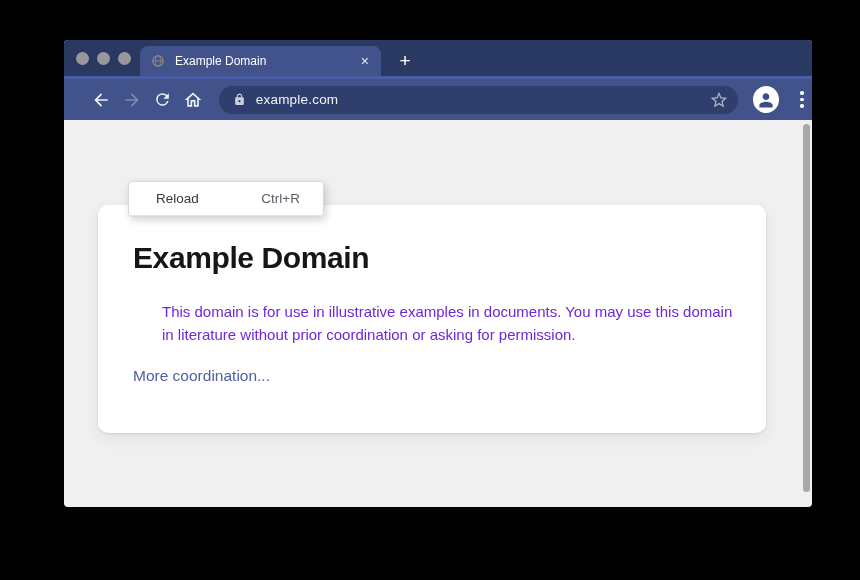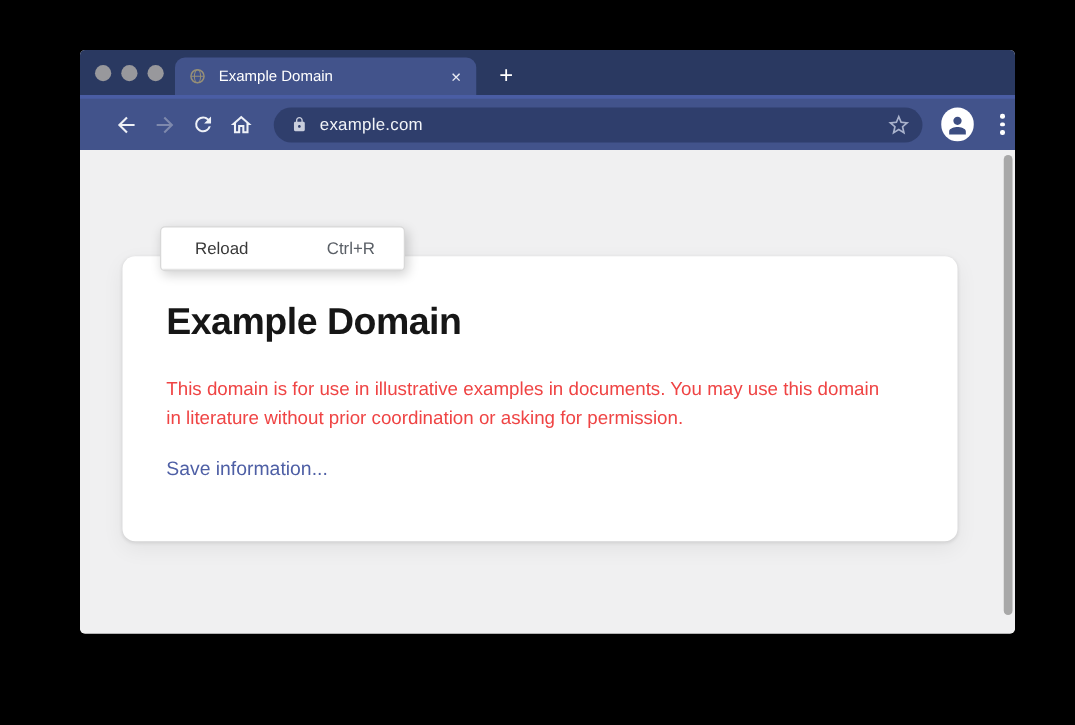--- a/index.html
+++ b/index.html
@@ -47,21 +47,21 @@
 
   
   .content { position: relative; height: 384px; background: #f0f0f1; }
 
   .card { position: absolute; left: 34px; top: 85px; width: 668px; height: 228px;
           background: #ffffff; border-radius: 10px; padding-left: 35px;
           box-shadow: 0 1px 3px rgba(0,0,0,.10), 0 6px 18px rgba(0,0,0,.06); }
   .card h1 { padding-top: 36px; font-size: 30px; font-weight: 700; color: #161616;
              letter-spacing: -0.4px; }
   .card p { margin-top: 25px; width: 578px; font-size: 15px; line-height: 1.55;
-            color: #ef4444; }
+            color: #6d28d9; margin-left: 29px; }
   .card a { display: inline-block; margin-top: 20px; font-size: 15.5px; color: #4e5fa5;
             text-decoration: none; }
 
   
   .ctxmenu { position: absolute; left: 64px; top: 61px; width: 196px; background: #fff;
              border: 1px solid #d8d8d8; border-radius: 4px; z-index: 20;
              box-shadow: 2px 3px 9px rgba(0,0,0,.18); overflow: hidden; }
   .ctxitem { height: 33px; display: flex; align-items: center; justify-content: space-between;
              padding: 0 23px 0 27px; font-size: 13.5px; color: #383838; }
   .ctxitem .shortcut { color: #5a5f66; }
@@ -139,21 +139,21 @@
       <i></i>
       <i></i>
     </div>
   </div>
 
   <div class="content">
 
     <div class="card">
       <h1>Example Domain</h1>
       <p>This domain is for use in illustrative examples in documents. You may use this domain in literature without prior coordination or asking for permission.</p>
-      <a href="#">Save information...</a>
+      <a href="#">More coordination...</a>
     </div>
 
     <div class="ctxmenu">
       <div class="ctxitem">
         <span>Reload</span>
         <span class="shortcut">Ctrl+R</span>
       </div>
       <div class="ctxsep"></div>
     </div>
 

